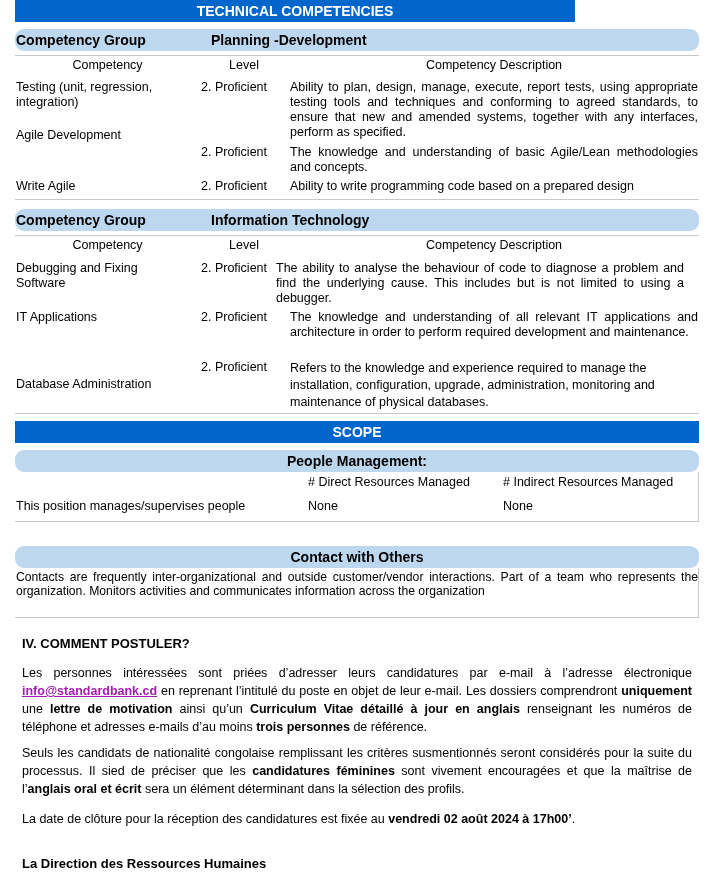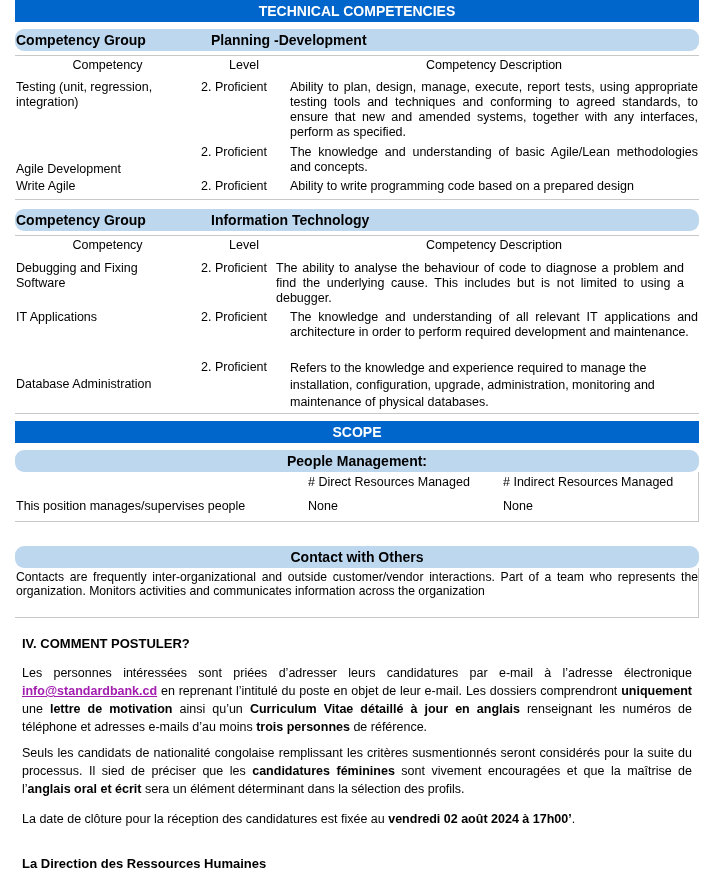--- a/index.html
+++ b/index.html
@@ -15,37 +15,37 @@
   .just { text-align:justify; }
   .center { text-align:center; }
   .para { text-align:justify; line-height:18px; font-size:12.5px; }
   .h2 { font-weight:bold; font-size:13px; }
   a.email { color:#a21caf; text-decoration:underline; font-weight:bold; }
   b { font-weight:bold; }
 </style>
 </head>
 <body>
 
-<div class="abs band-dark" style="left:15px; top:0; width:684px;">TECHNICAL COMPETENCIES</div>
+<div class="abs band-dark" style="left:15px; top:0; width:560px;">TECHNICAL COMPETENCIES</div>
 
 <div class="abs band-light" style="left:15px; top:29px; width:684px; height:22px;">
   <span class="abs" style="left:1px;">Competency Group</span>
   <span class="abs" style="left:196px;">Planning -Development</span>
 </div>
 <div class="abs hline" style="left:15px; top:55px; width:684px;"></div>
 
 <div class="cell center" style="left:15px; top:58px; width:185px;">Competency</div>
 <div class="cell center" style="left:200px; top:58px; width:88px;">Level</div>
 <div class="cell center" style="left:290px; top:58px; width:408px;">Competency Description</div>
 
 <div class="cell" style="left:16px; top:80px; width:180px;">Testing (unit, regression, integration)</div>
 <div class="cell" style="left:201px; top:80px; width:88px;">2. Proficient</div>
 <div class="cell just" style="left:290px; top:80px; width:408px;">Ability to plan, design, manage, execute, report tests, using appropriate testing tools and techniques and conforming to agreed standards, to ensure that new and amended systems, together with any interfaces, perform as specified.</div>
 
-<div class="cell" style="left:16px; top:162px; width:180px;">Agile Development</div>
+<div class="cell" style="left:16px; top:128px; width:180px;">Agile Development</div>
 <div class="cell" style="left:201px; top:145px; width:88px;">2. Proficient</div>
 <div class="cell just" style="left:290px; top:145px; width:408px;">The knowledge and understanding of basic Agile/Lean methodologies and concepts.</div>
 
 <div class="cell" style="left:16px; top:179px; width:180px;">Write Agile</div>
 <div class="cell" style="left:201px; top:179px; width:88px;">2. Proficient</div>
 <div class="cell" style="left:290px; top:179px; width:408px;">Ability to write programming code based on a prepared design</div>
 <div class="abs hline" style="left:15px; top:199px; width:684px;"></div>
 
 <div class="abs band-light" style="left:15px; top:209px; width:684px; height:22px;">
   <span class="abs" style="left:1px;">Competency Group</span>

